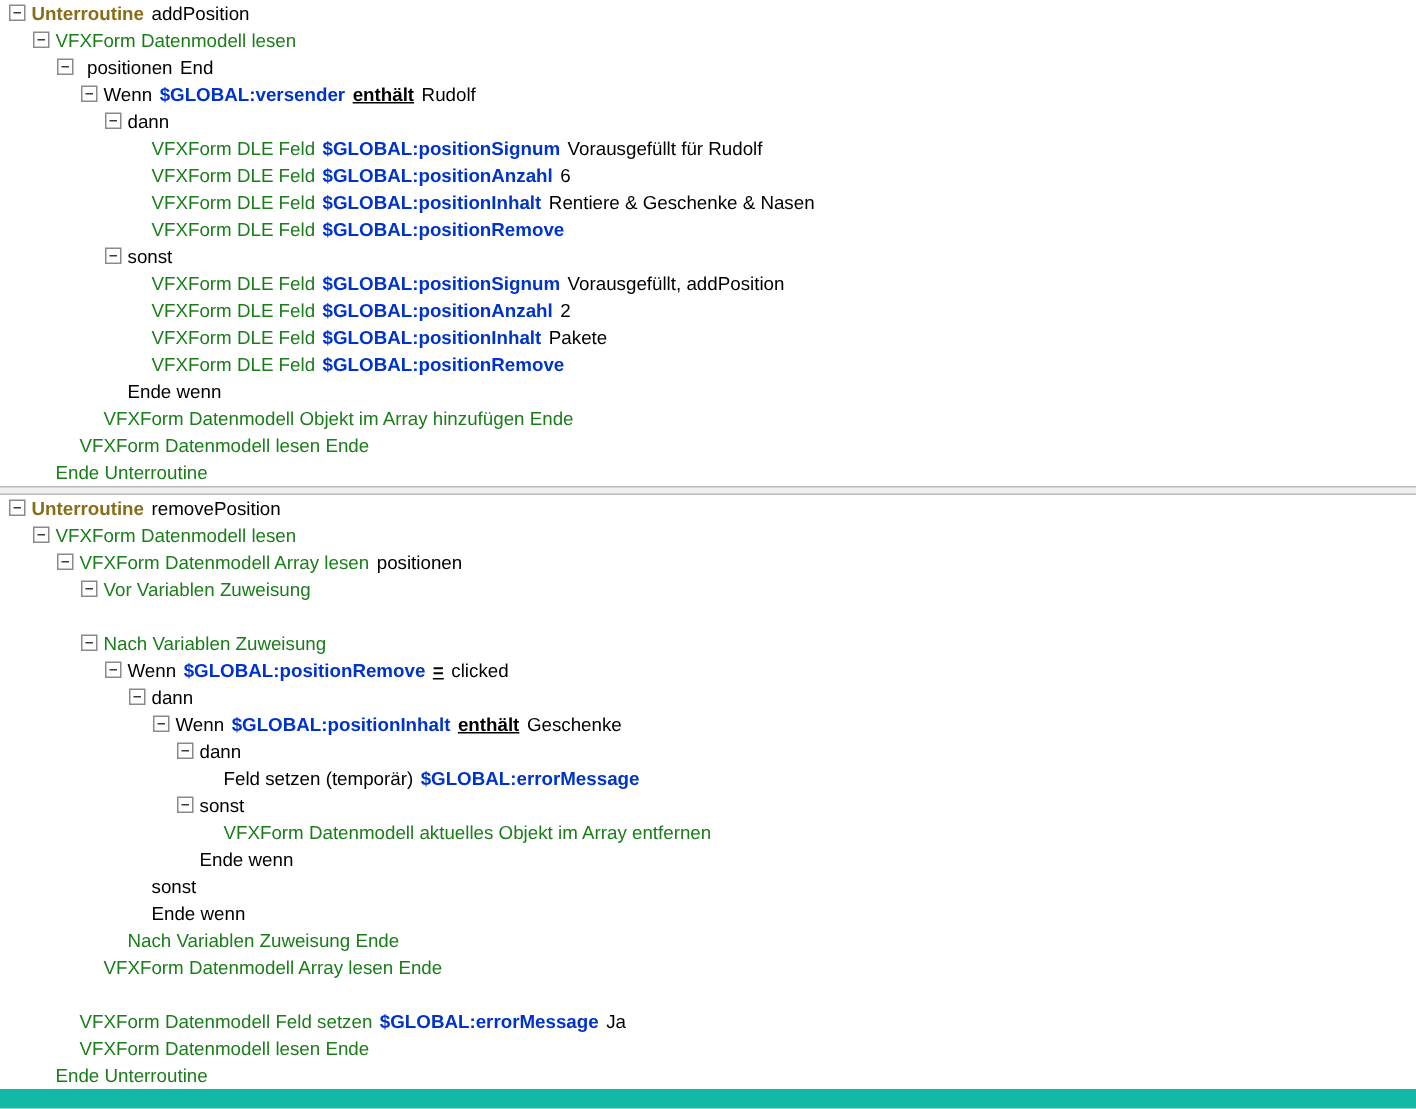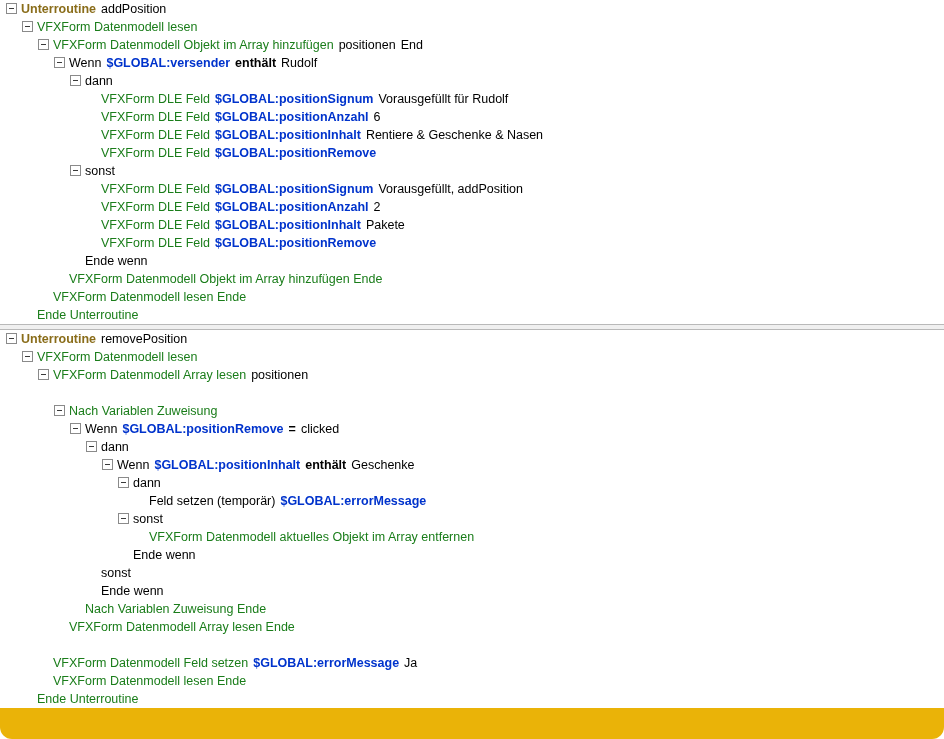--- a/index.html
+++ b/index.html
@@ -12,22 +12,21 @@
     height: 739px;
     font-family: "Liberation Sans", sans-serif;
     font-size: 12.5px;
     color: #000000;
     overflow: hidden;
   }
   .sheet {
     width: 944px;
     height: 739px;
     position: relative;
-    background: #eab308;
-    border-radius: 12px;
+    background: #14b8a6;
   }
   .block {
     position: relative;
     background: #ffffff;
   }
   .block-sep {
     border-top: 1px solid #b9b9b9;
     border-bottom: 1px solid #b9b9b9;
     height: 4px;
     background: #f0f0f0;
@@ -83,20 +82,21 @@
     font-weight: normal;
     color: #000000;
   }
   .var {
     font-weight: bold;
     color: #0033cc;
   }
   .op {
     font-weight: bold;
     color: #000000;
+    text-decoration: underline;
   }
   .val {
     color: #000000;
     font-weight: normal;
   }
   .gap {
     display: inline-block;
     width: 5px;
   }
   .spacer-row {
@@ -117,21 +117,20 @@
           <span class="val">addPosition</span>
         </div>
         <div class="row">
           <span class="ind" style="width: 22px;"></span>
           <span class="toggle"></span>
           <span class="kw">VFXForm Datenmodell lesen</span>
         </div>
         <div class="row">
           <span class="ind" style="width: 38px;"></span>
           <span class="toggle"></span>
-          <span class="kw">VFXForm Datenmodell Objekt im Array hinzufügen</span>
           <span class="gap"></span>
           <span class="val">positionen</span>
           <span class="gap"></span>
           <span class="val">End</span>
         </div>
         <div class="row">
           <span class="ind" style="width: 54px;"></span>
           <span class="toggle"></span>
           <span class="kw-black">Wenn</span>
           <span class="gap"></span>
@@ -253,20 +252,25 @@
           <span class="ind" style="width: 22px;"></span>
           <span class="toggle"></span>
           <span class="kw">VFXForm Datenmodell lesen</span>
         </div>
         <div class="row">
           <span class="ind" style="width: 38px;"></span>
           <span class="toggle"></span>
           <span class="kw">VFXForm Datenmodell Array lesen</span>
           <span class="gap"></span>
           <span class="val">positionen</span>
+        </div>
+        <div class="row">
+          <span class="ind" style="width: 54px;"></span>
+          <span class="toggle"></span>
+          <span class="kw">Vor Variablen Zuweisung</span>
         </div>
         <div class="row">
           <span class="ind" style="width: 70px;"></span>
           <span class="toggle-spacer"></span>
         </div>
         <div class="row">
           <span class="ind" style="width: 54px;"></span>
           <span class="toggle"></span>
           <span class="kw">Nach Variablen Zuweisung</span>
         </div>

